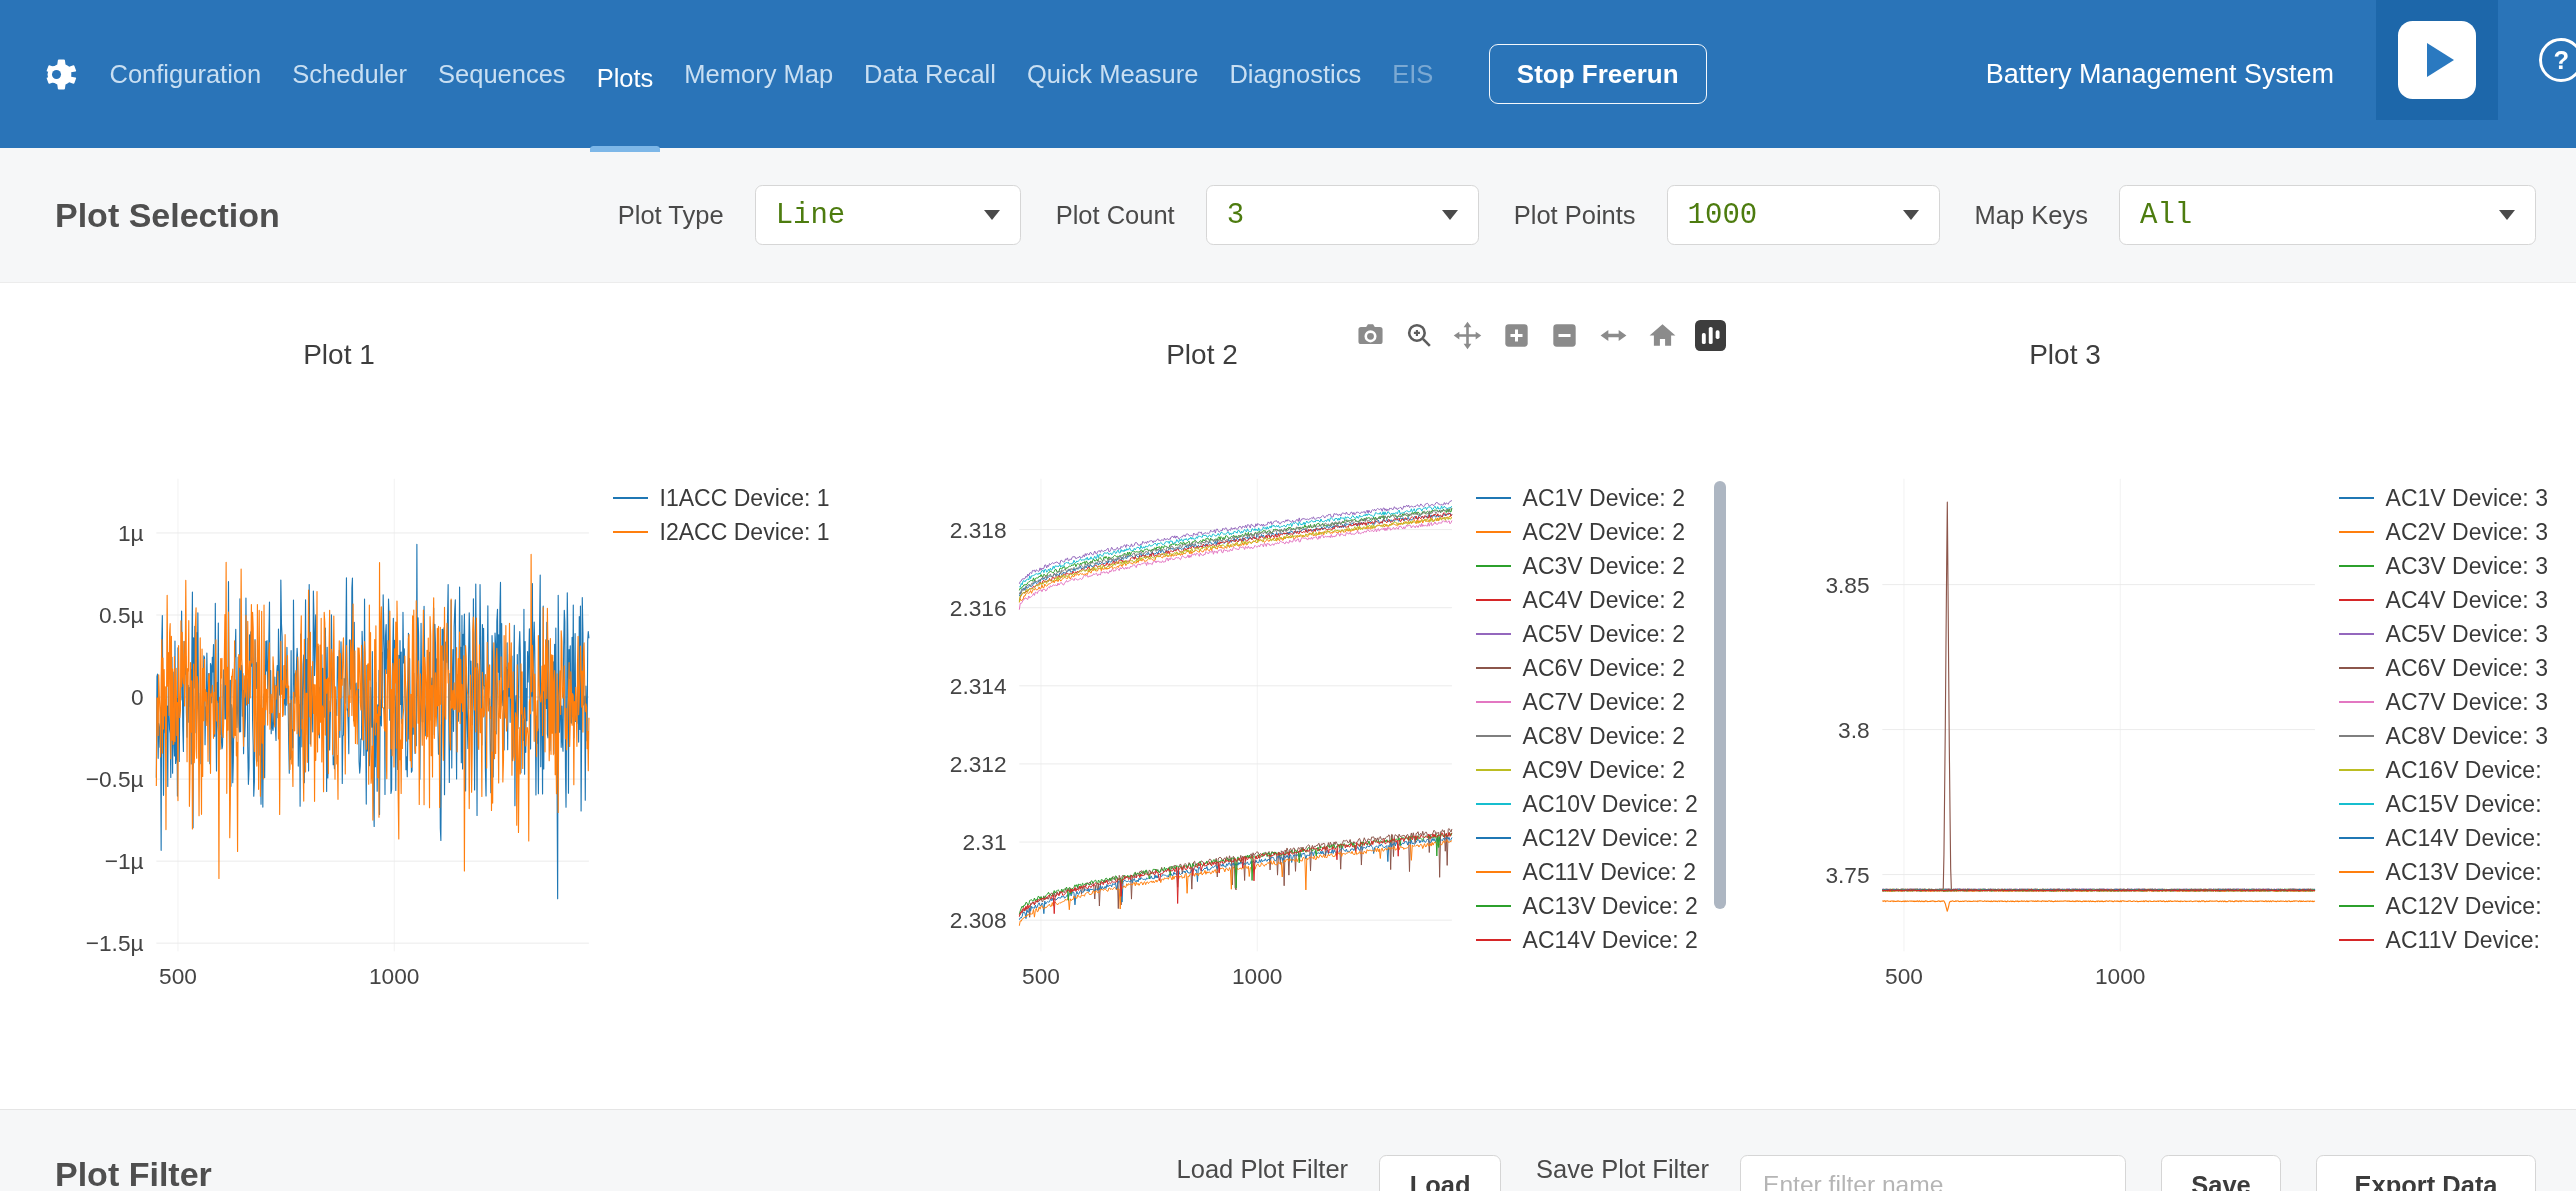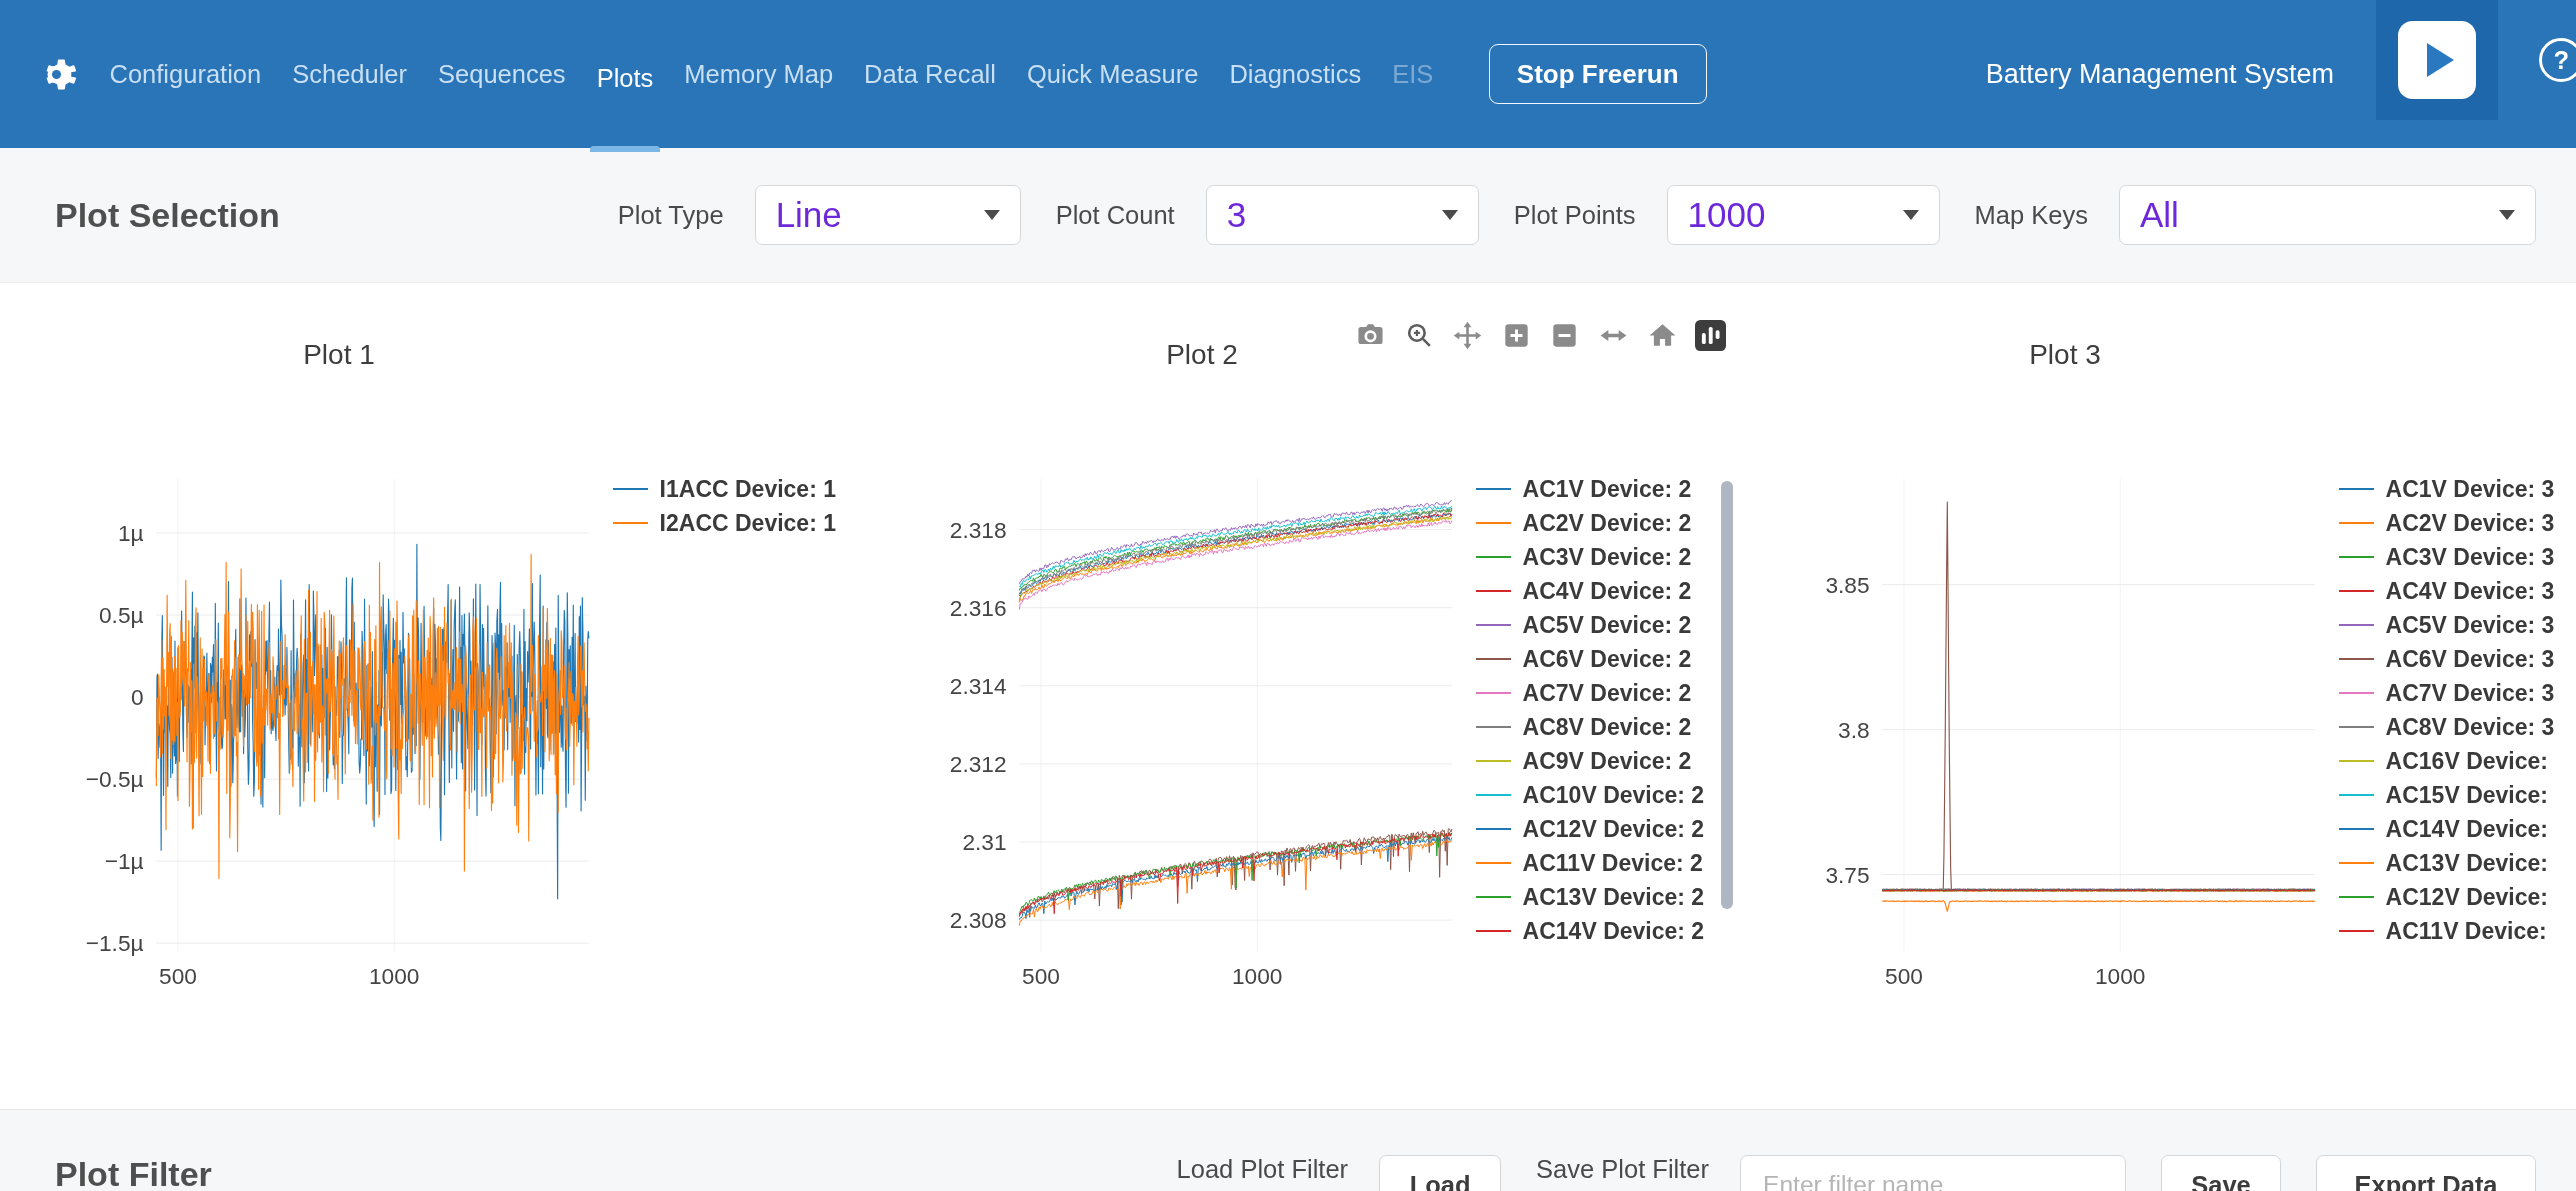--- a/index.html
+++ b/index.html
@@ -20,38 +20,38 @@
   .play-tile { position:absolute; right:78px; top:0; width:122px; height:120px; background:#1d67aa; display:flex; align-items:center; justify-content:center; cursor:pointer; }
   .play-sq { width:78px; height:78px; background:#fff; border-radius:14.6px; display:flex; align-items:center; justify-content:center; }
   .play-tri { width:0; height:0; border-left:27px solid #2a79c0; border-top:17.3px solid transparent; border-bottom:17.3px solid transparent; margin-left:7.3px; }
   .help-btn { position:absolute; right:-7.3px; top:38px; width:44px; height:44px; border:3.6px solid #fff; border-radius:50%; color:#fff; font-size:25.5px; font-weight:700; display:flex; align-items:center; justify-content:center; cursor:pointer; }
 
   
   .select-bar { height:135px; background:#f6f7f8; border-bottom:0.9px solid #ececec; display:flex; align-items:center; padding:0 40px 0 55px; }
   .bar-heading { font-size:34px; font-weight:600; color:#4f4f4f; white-space:nowrap; }
   .ctl-label { font-size:25.5px; color:#4a4a4a; margin-right:31px; white-space:nowrap; }
   .ctl-label.first { margin-left:auto; }
-  .dropdown { height:60px; background:#fff; border:0.9px solid #d6d6d6; border-radius:7.3px; display:flex; align-items:center; justify-content:space-between; padding:0 20px; font-size:35px; color:#6d28d9; cursor:pointer; margin-right:35px; }
+  .dropdown { height:60px; background:#fff; border:0.9px solid #d6d6d6; border-radius:7.3px; display:flex; align-items:center; justify-content:space-between; padding:0 20px; font-size:29px; color:#4d7c0f; cursor:pointer; margin-right:35px;font-family:Liberation Mono, monospace; }
   .dropdown:last-child { margin-right:0; }
   .chev { width:0; height:0; border-left:8.2px solid transparent; border-right:8.2px solid transparent; border-top:10px solid #4a4a4a; margin-left:18px; }
   .w-type { width:266px; } .w-count { width:273px; } .w-points { width:273px; } .w-keys { width:417px; }
 
   
   .plots-section { position:relative; height:826px; background:#fff; }
   .modebar { position:absolute; left:1353px; top:35px; display:flex; align-items:center; gap:13.6px; }
   .mb-btn { width:35px; height:35px; display:flex; align-items:center; justify-content:center; cursor:pointer; }
   .mb-btn svg { width:31px; height:31px; }
   .plots-row { display:flex; padding:56px 0 0 80px; }
   .plot-card { width:768px; margin-right:95px; flex:none; }
   .plot-card:last-child { margin-right:0; }
   .card-title { width:518px; text-align:center; font-size:28px; color:#3d3d3d; margin-bottom:75px; }
   .card-body { display:flex; }
   svg.chart { width:518px; height:560px; flex:none; }
   .legend-wrap { display:flex; }
-  .legend { margin-left:14.6px; margin-top:26px;font-weight:bold; }
+  .legend { margin-left:14.6px; margin-top:35px; }
   .legend-item { height:34px; display:flex; align-items:center; gap:12px; font-size:23px; color:#3a3a3a; white-space:nowrap; cursor:pointer; }
   .legend-swatch { width:35px; height:2.7px; flex:none; }
   .legend-scrollbar { width:12px; height:428px; background:#adb6c2; border-radius:6.4px; margin-left:16.4px; margin-top:35px; flex:none; cursor:pointer; }
 
   
   .filter-bar { height:111px; background:#f6f7f8; border-top:0.9px solid #e5e5e5; display:flex; align-items:flex-start; padding:45px 40px 0 55px; }
   .btn { height:60px; background:#fff; border:0.9px solid #d5d5d5; border-radius:7.3px; display:flex; align-items:center; justify-content:center; font-size:25.5px; font-weight:600; color:#3c3c3c; cursor:pointer; margin-right:35px; }
   .btn:last-child { margin-right:0; }
   .w-spins { width:378px; } .w-load { width:122px; } .w-save { width:120px; } .w-export { width:220px; }
   .filter-input { width:386px; height:60px; background:#fff; border:0.9px solid #d6d6d6; border-radius:7.3px; padding:0 22px; font-size:24.6px; color:#2f2f2f; margin-right:35px; font-family:"Liberation Sans", sans-serif; }

